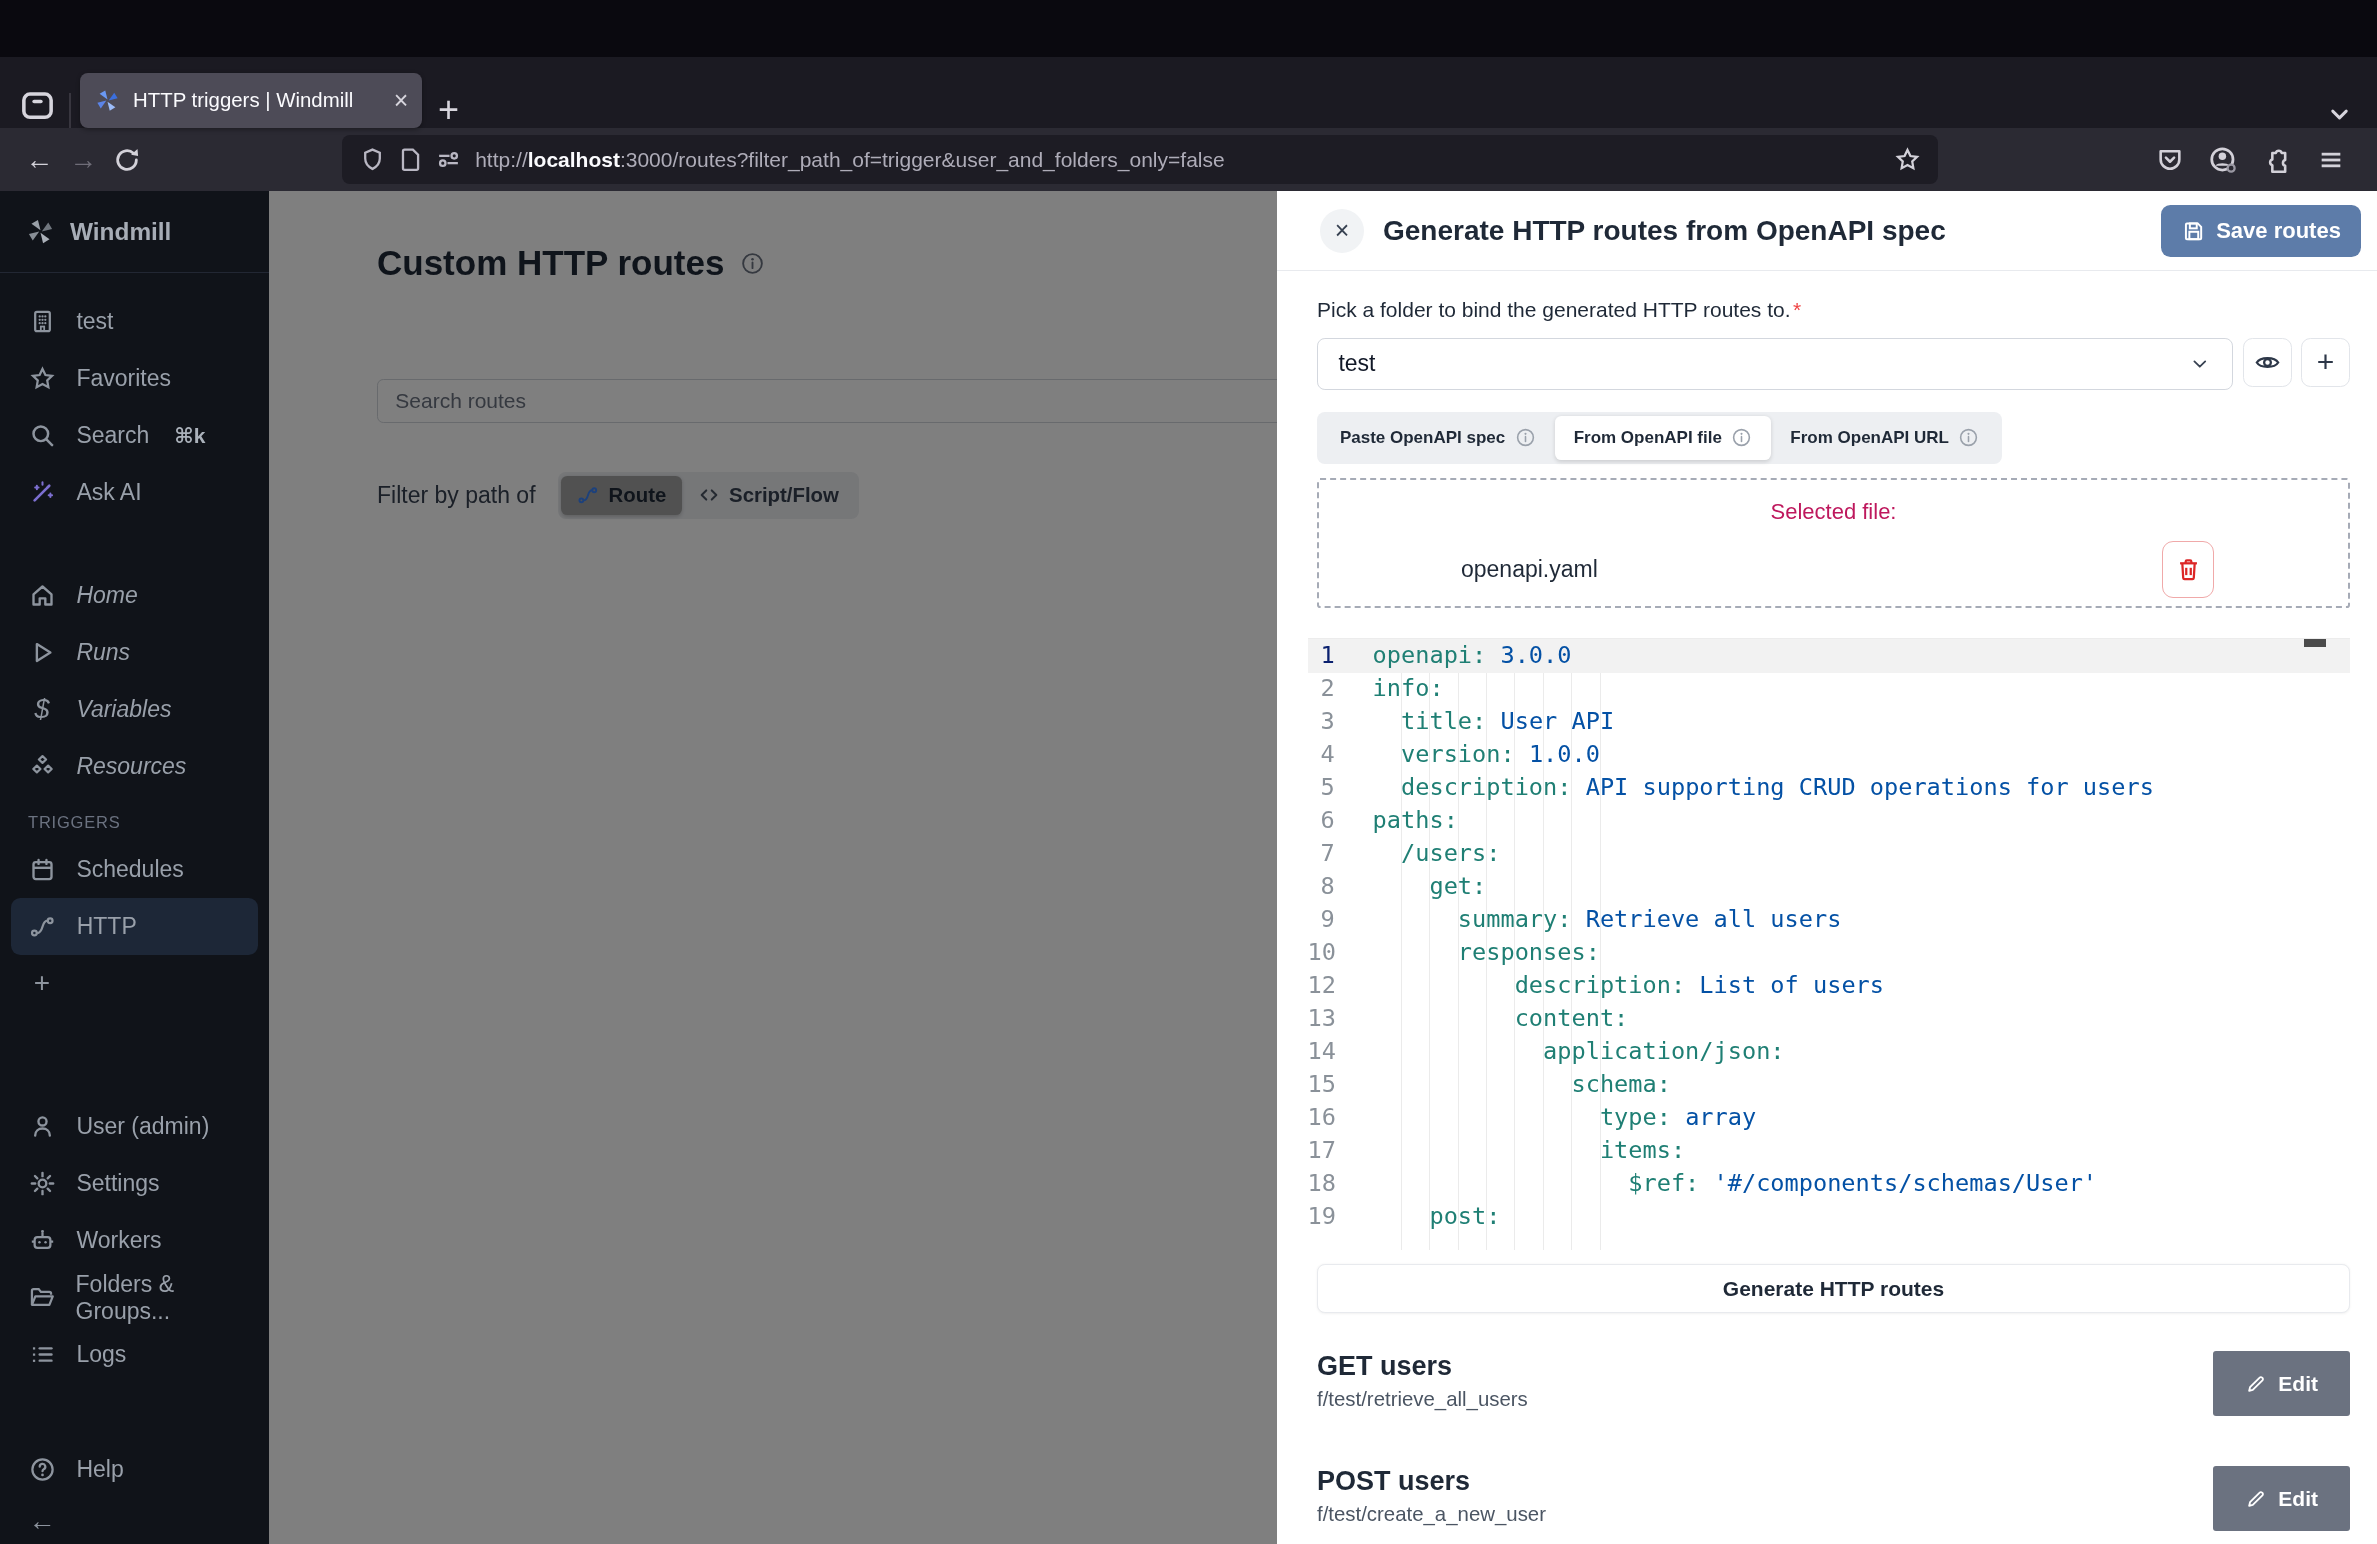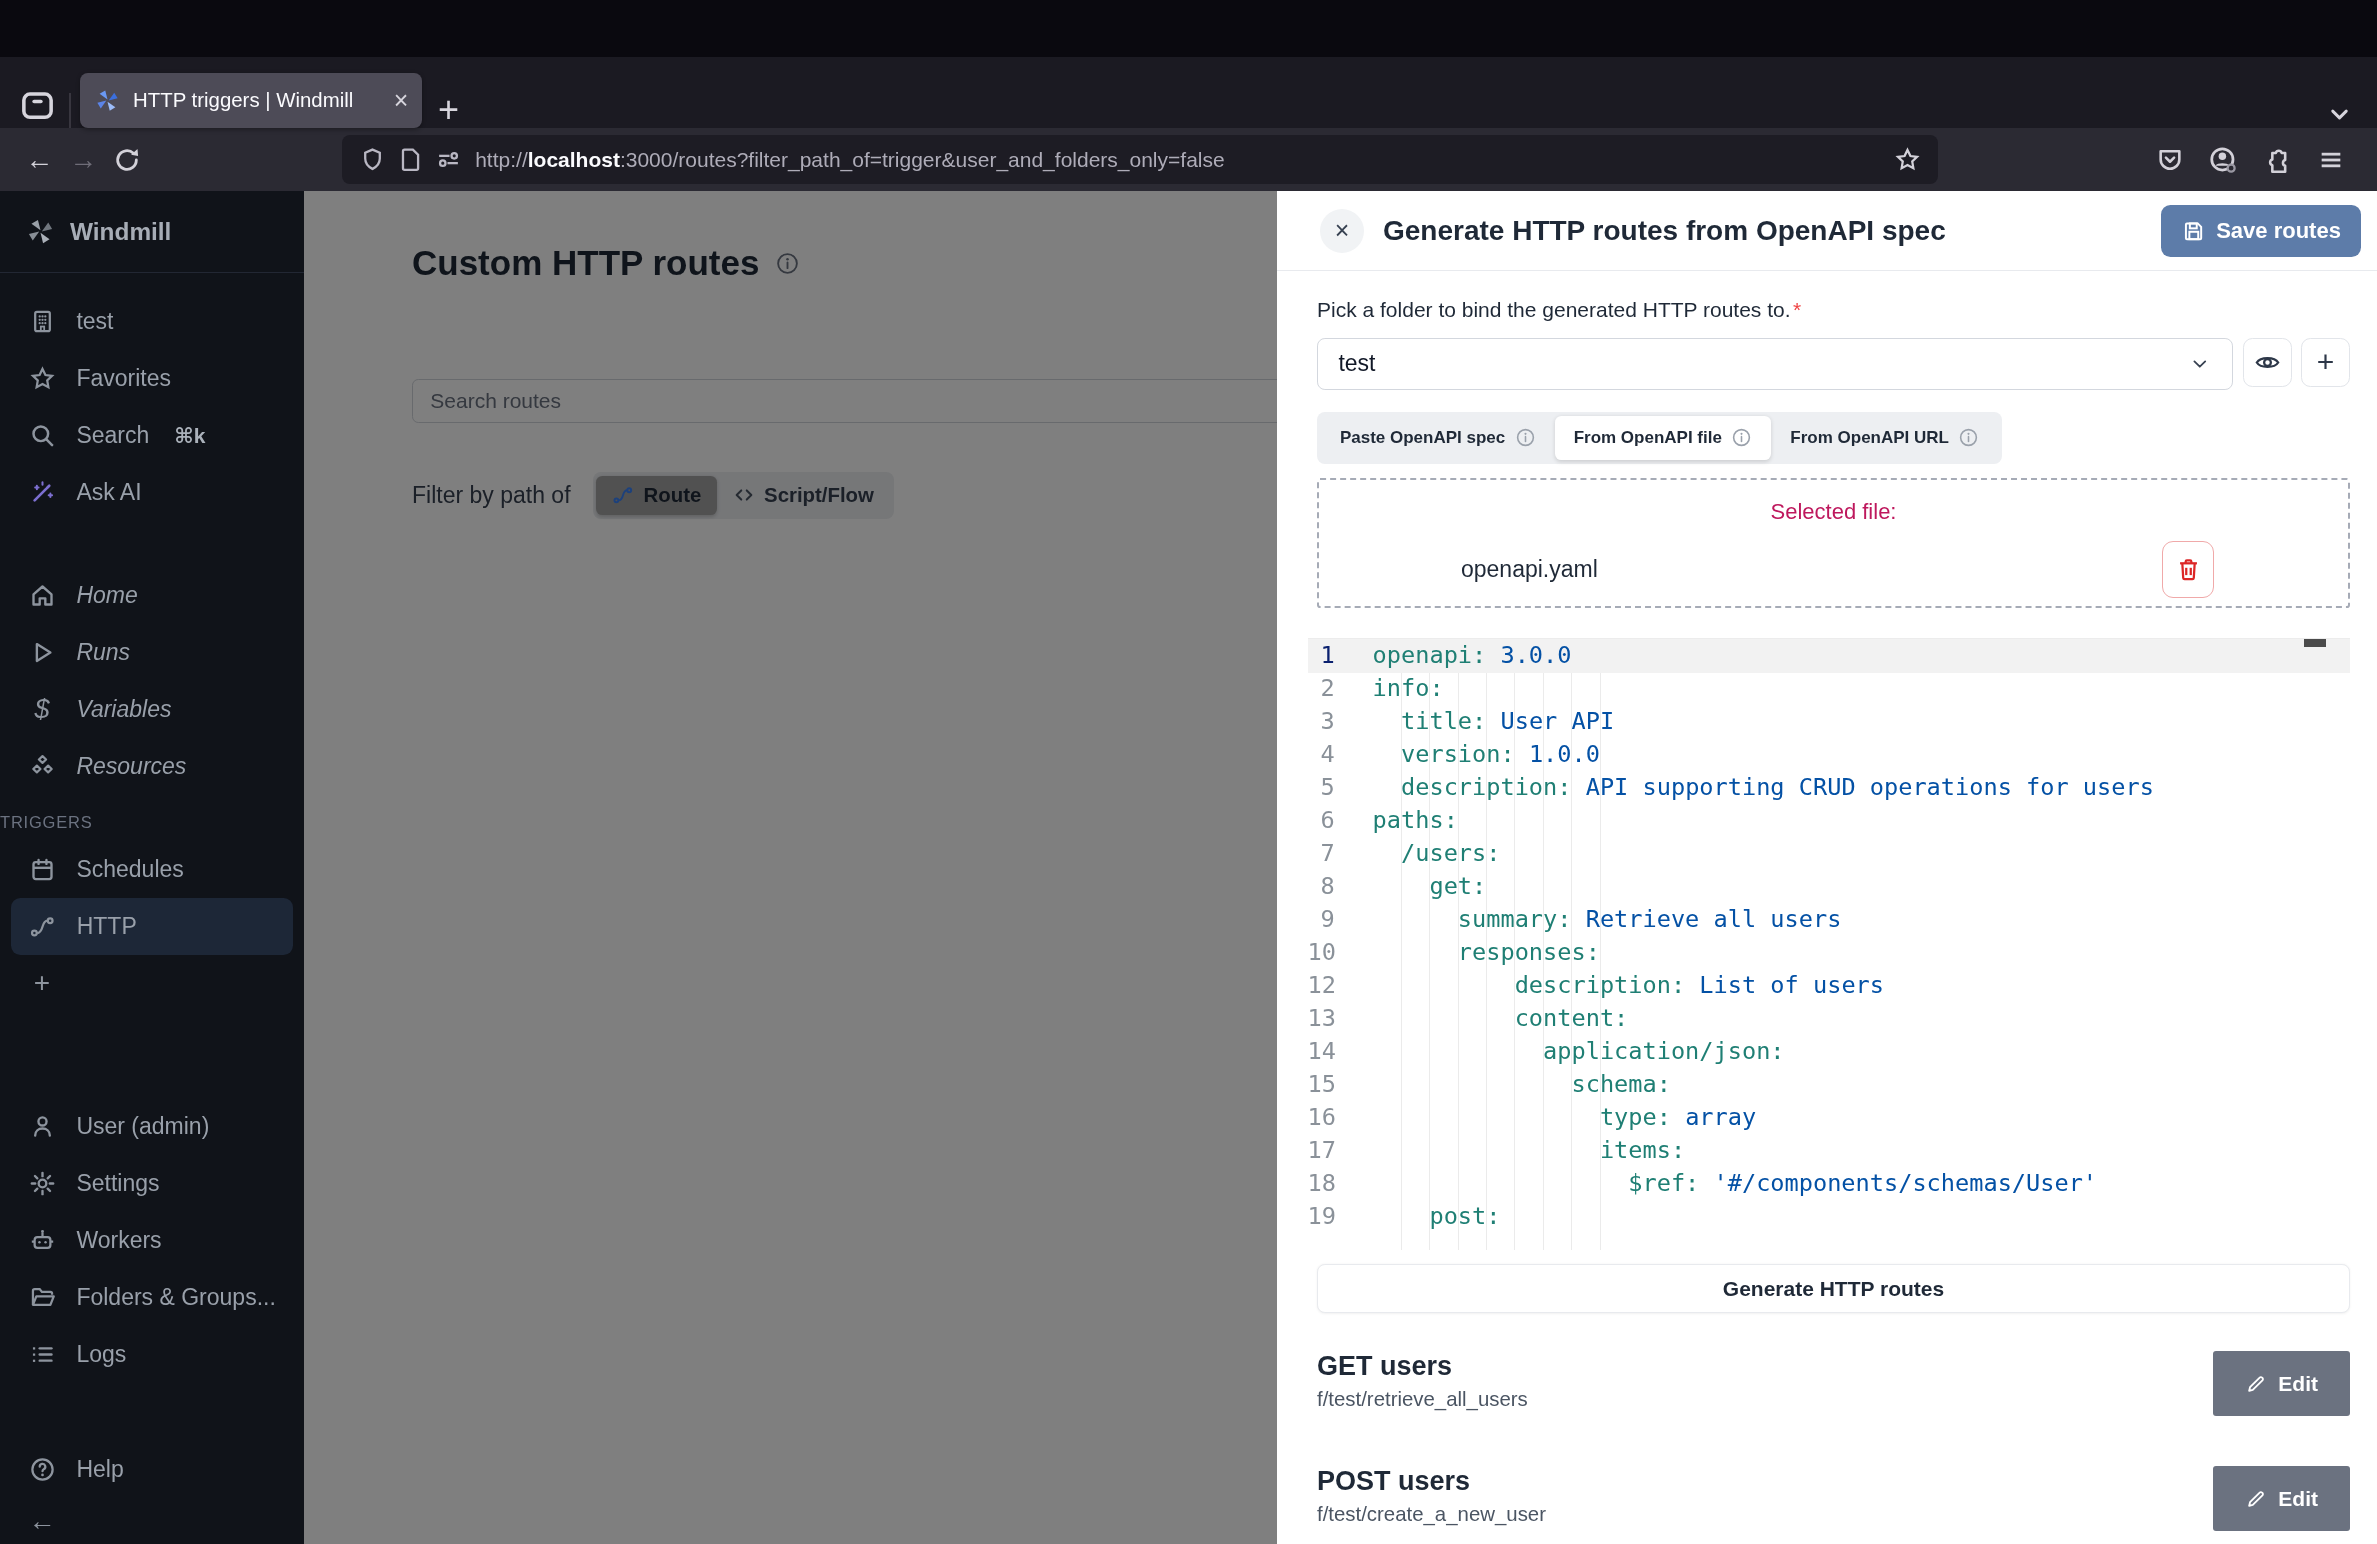--- a/index.html
+++ b/index.html
@@ -27,30 +27,30 @@
             display:flex; align-items:center; padding:0 17.3px; gap:14px; }
   .url-text { font-size:21px; color:#aeacb8; white-space:nowrap; overflow:hidden; flex:1; }
   .url-text .host { color:#fbfbfe; font-weight:700; }
   .tool-icons { display:flex; align-items:center; gap:12.6px; margin-left:211px; }
   .tool-btn { width:41px; height:41px; display:flex; align-items:center; justify-content:center; }
 
   
   .app { position:relative; display:flex; height:1354px; background:#fff; }
 
   
-  .sidebar { width:304px; flex-shrink:0; background:#101319; display:flex; flex-direction:column; }
+  .sidebar { width:269px; flex-shrink:0; background:#101319; display:flex; flex-direction:column; }
   .side-logo { height:82px; display:flex; align-items:center; padding-left:25px; gap:14px;
                border-bottom:1.6px solid #222733; flex-shrink:0; }
   .brand { font-size:24.4px; font-weight:700; color:#a7adb6; }
   .side-item { height:57px; display:flex; align-items:center; padding-left:28px; gap:20.4px;
                font-size:23px; color:#99a0aa; flex-shrink:0; }
   .side-item .sicon { width:28px; display:flex; justify-content:center; color:#8d949e; }
   .side-item.selected { background:#1d2737; border-radius:9.4px; margin:0 11px; padding-left:17.3px; }
   .side-shortcut { color:#aab1ba; font-weight:700; font-size:21px; margin-left:4.7px; }
-  .side-section { font-size:16.5px; letter-spacing:0.8px; color:#6b7280; 
+  .side-section { font-size:16.5px; letter-spacing:0.8px; color:#6b7280; padding-left:28px;
                   margin-top:15.7px; height:23.6px; display:flex; align-items:center; flex-shrink:0; }
   .grp1 { margin-top:20.4px; } .grp2 { margin-top:46px;font-style:italic; }
   .side-bottom { margin-top:auto; }
   .help-gap { margin-top:58px; }
   .ai-icon { color:#7c6fd0 !important; }
 
   
   .main { flex:1; position:relative; background:#fff; overflow:hidden; }
   .main-inner { padding:52px 0 0 108px; }
   .page-title-row { display:flex; align-items:center; gap:15.7px; }

